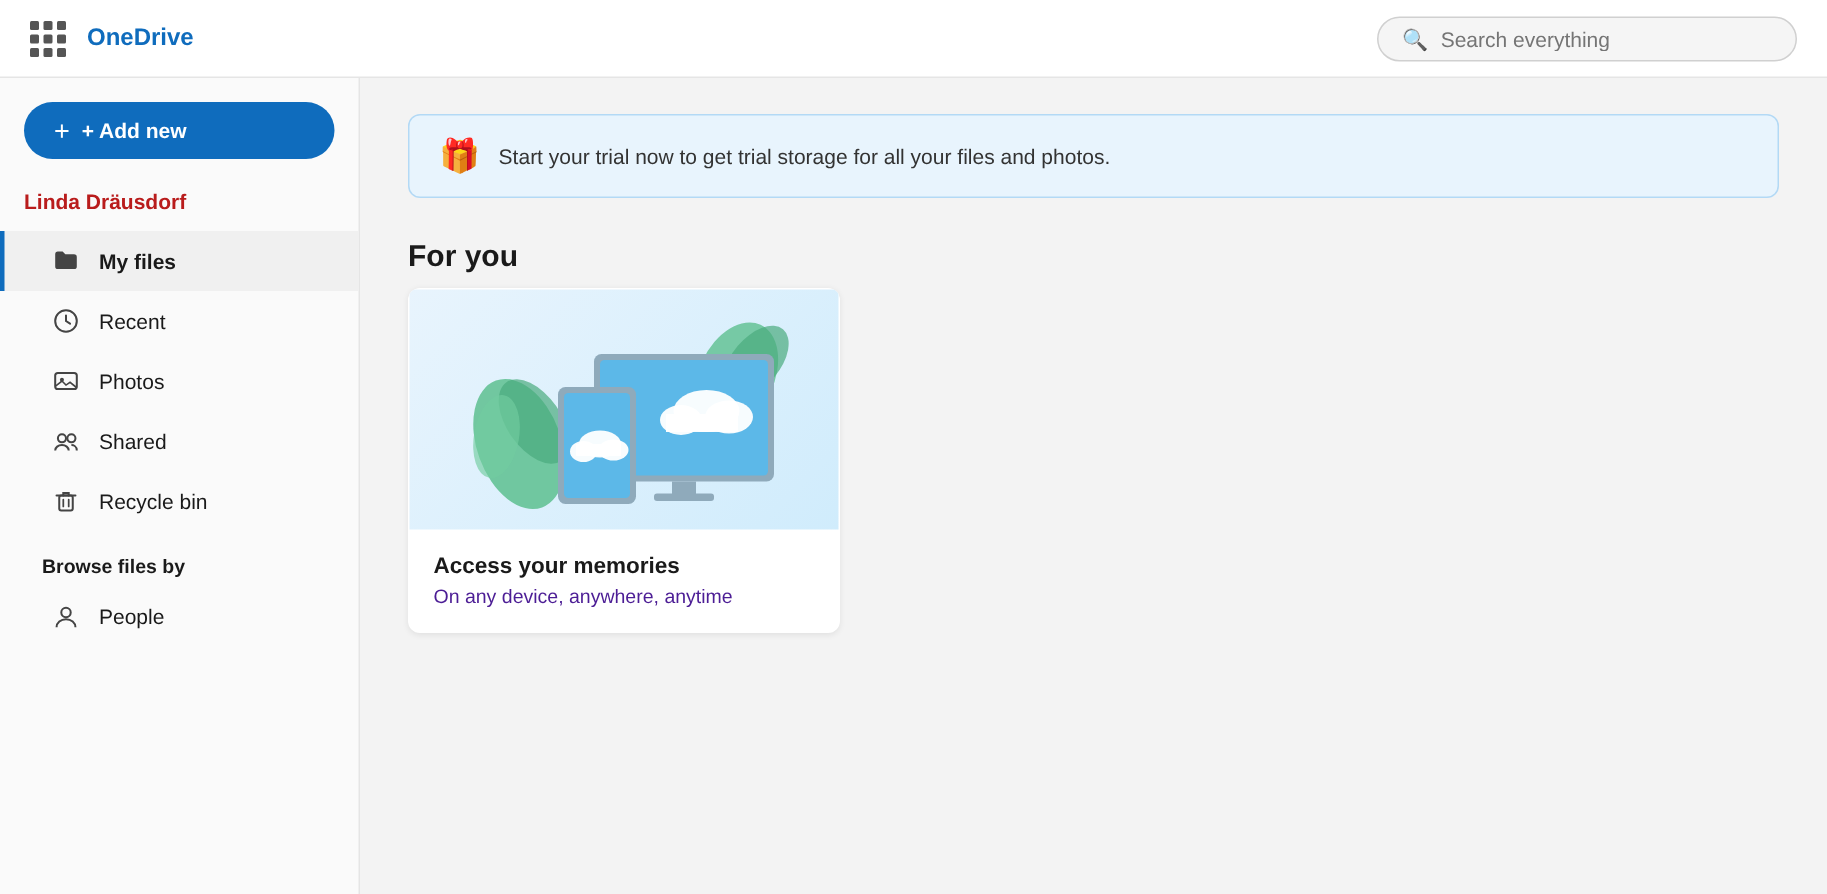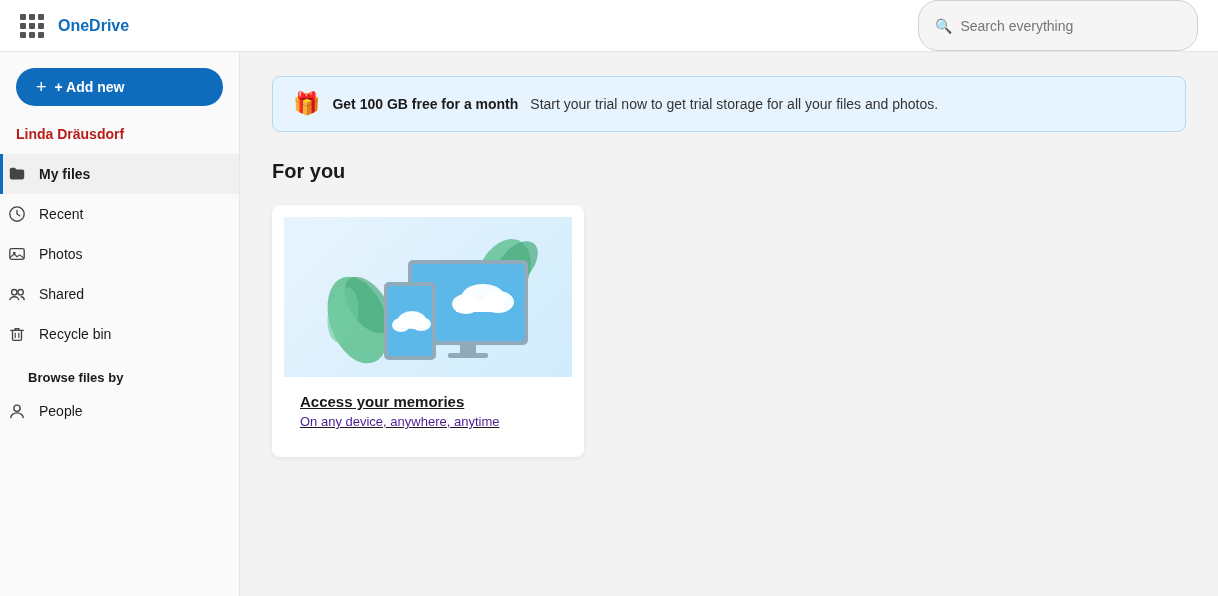--- a/index.html
+++ b/index.html
@@ -10,20 +10,21 @@
       flex-direction: column;
       height: 596px;
       width: 1218px;
       overflow: hidden;
       color: #1a1a1a;
     }
 
     
     .topbar {
       display: flex;
+      align-items: center;
       justify-content: space-between;
       background: #ffffff;
       padding: 0 20px;
       height: 52px;
       border-bottom: 1px solid #e5e5e5;
     }
     .topbar-left {
       display: flex;
       align-items: center;
       gap: 14px;
@@ -109,21 +110,21 @@
     .user-name {
       font-size: 14px;
       font-weight: 700;
       color: #b91c1c;
       padding: 0 16px 12px 16px;
     }
     .nav-item {
       display: flex;
       align-items: center;
       gap: 12px;
-      padding: 10px 4px;
+      padding: 10px 31px;
       cursor: pointer;
       font-size: 14px;
       color: #1a1a1a;
       border-left: 3px solid transparent;
       position: relative;
     }
     .nav-item.active {
       border-left: 3px solid #0f6cbd;
       background: #f0f0f0;
       font-weight: 600;
@@ -175,35 +176,34 @@
     .banner-text {
       font-size: 14px;
       color: #333;
     }
 
     
     .section-title {
       font-size: 20px;
       font-weight: 700;
       color: #1a1a1a;
-      margin-bottom: 22px;
+      margin-bottom: 9px;
     }
     .cards-row {
       display: flex;
       gap: 16px;
     }
     .card {
       background: #ffffff;
       border-radius: 8px;
-      padding: 12px;
-      width: 312px;
+      padding: 1px;
+      width: 288px;
       box-shadow: 0 1px 4px rgba(0,0,0,0.08);
       overflow: hidden;
       cursor: pointer;
-      text-decoration: underline;
     }
     .card-image {
       width: 100%;
       height: 160px;
       background: linear-gradient(135deg, #e8f4fd 0%, #d0ecfc 100%);
       display: flex;
       align-items: center;
       justify-content: center;
       position: relative;
       overflow: hidden;
@@ -320,21 +320,20 @@
         </svg>
       </span>
       <span>People</span>
     </div>
   </div>
 
   <div class="content">
 
     <div class="banner">
       <span class="gift-icon">🎁</span>
-      <span class="banner-bold">Get 100 GB free for a month</span>
       <span class="banner-text">Start your trial now to get trial storage for all your files and photos.</span>
     </div>
 
     <div class="section-title">For you</div>
 
     <div class="cards-row">
       <div class="card">
         <div class="card-image">
 
           <svg width="240" height="155" viewBox="0 0 240 155">

